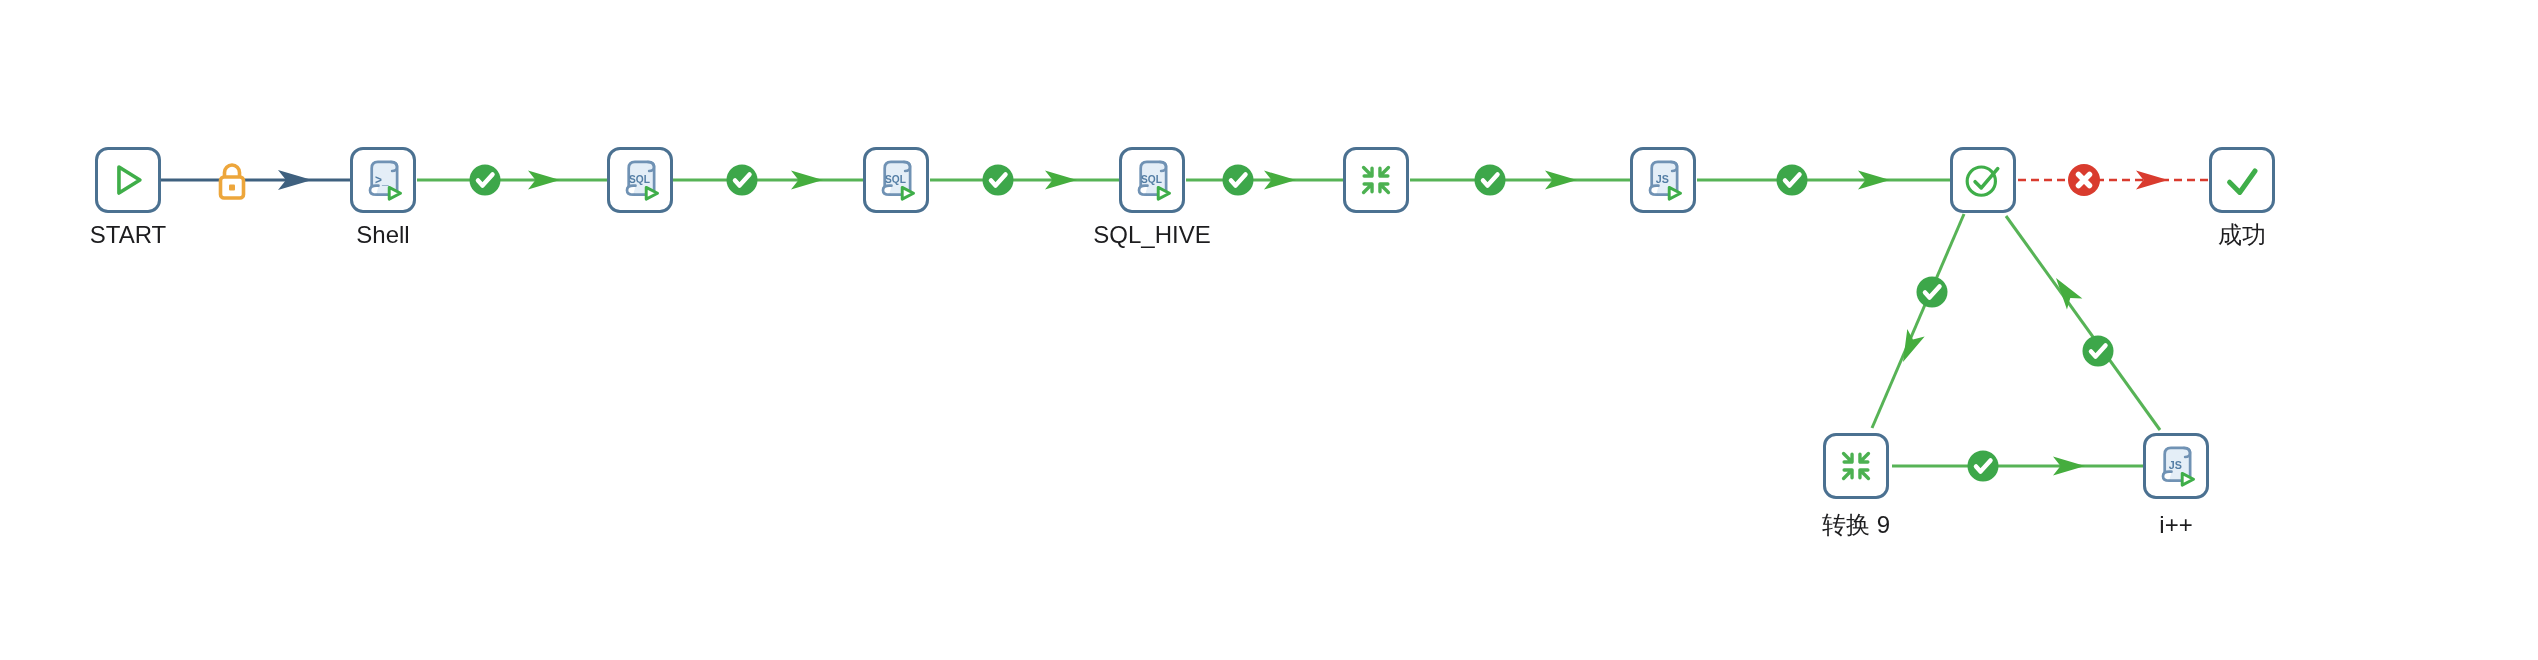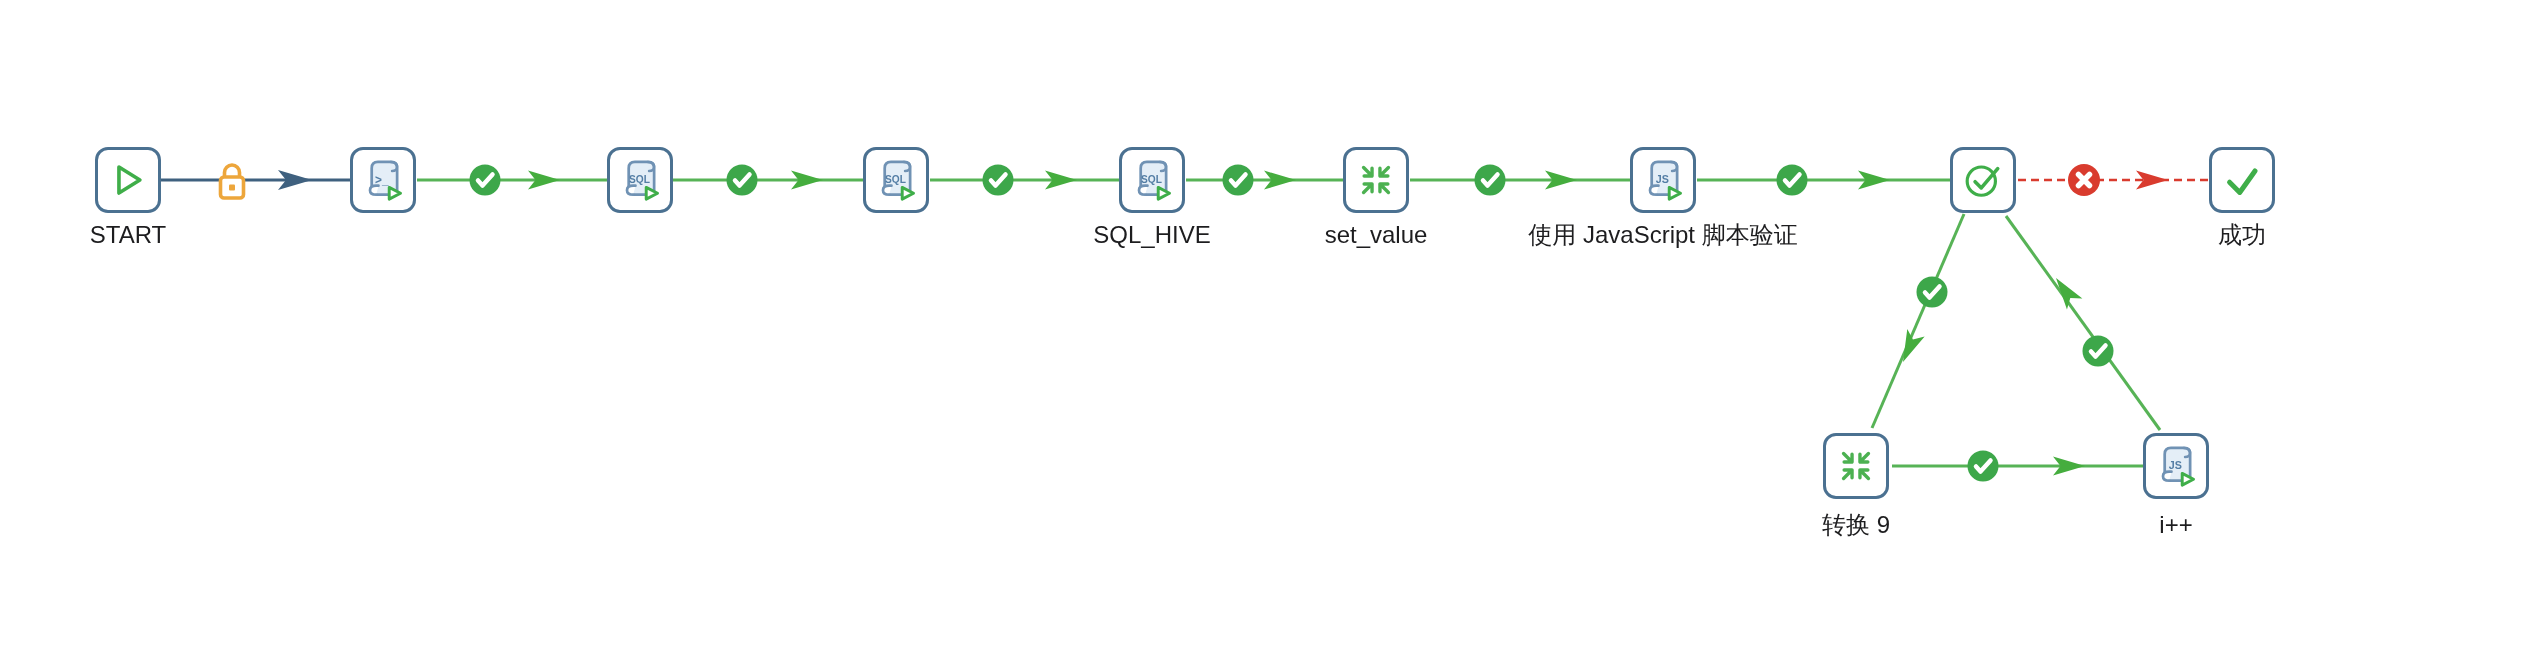--- a/index.html
+++ b/index.html
@@ -175,20 +175,21 @@
   </div>
   <div class="nlabel" style="left:-52px;top:220px">START</div>
 
   <div class="node" style="left:350px;top:147px">
     <svg class="nicon" viewBox="0 0 46 46">
       <use href="#ic-scroll"></use>
       <text x="22" y="26.5" text-anchor="middle" font-size="10.5" class="ictext">&gt;_</text>
       <use href="#ic-play-corner"></use>
     </svg>
   </div>
+  <div class="nlabel" style="left:203px;top:220px">Shell</div>
 
   <div class="node" style="left:607px;top:147px">
     <svg class="nicon" viewBox="0 0 46 46">
       <use href="#ic-scroll"></use>
       <text x="22.5" y="26" text-anchor="middle" font-size="9" class="ictext">SQL</text>
       <use href="#ic-play-corner"></use>
     </svg>
   </div>
 
   <div class="node" style="left:863px;top:147px">
@@ -206,30 +207,28 @@
       <use href="#ic-play-corner"></use>
     </svg>
   </div>
   <div class="nlabel" style="left:972px;top:220px">SQL_HIVE</div>
 
   <div class="node" style="left:1343px;top:147px">
     <svg class="nicon" viewBox="0 0 46 46">
       <use href="#ic-compress"></use>
     </svg>
   </div>
-  <div class="nlabel" style="left:1196px;top:220px">set_value</div>
 
   <div class="node" style="left:1630px;top:147px">
     <svg class="nicon" viewBox="0 0 46 46">
       <use href="#ic-scroll"></use>
       <text x="22.5" y="26" text-anchor="middle" font-size="9.5" class="ictext">JS</text>
       <use href="#ic-play-corner"></use>
     </svg>
   </div>
-  <div class="nlabel" style="left:1483px;top:220px">使用 JavaScript 脚本验证</div>
 
   <div class="node" style="left:1950px;top:147px">
     <svg class="nicon" viewBox="0 0 46 46">
       <circle cx="21.5" cy="24" r="12.5" fill="none" stroke="#3fae49" stroke-width="2.8"></circle>
       <path d="M16 24.5 l5.5 5.5 L36 13" fill="none" stroke="#3fae49" stroke-width="3.2" stroke-linecap="round" stroke-linejoin="round"></path>
     </svg>
   </div>
 
   <div class="node" style="left:2209px;top:147px">
     <svg class="nicon" viewBox="0 0 46 46">

